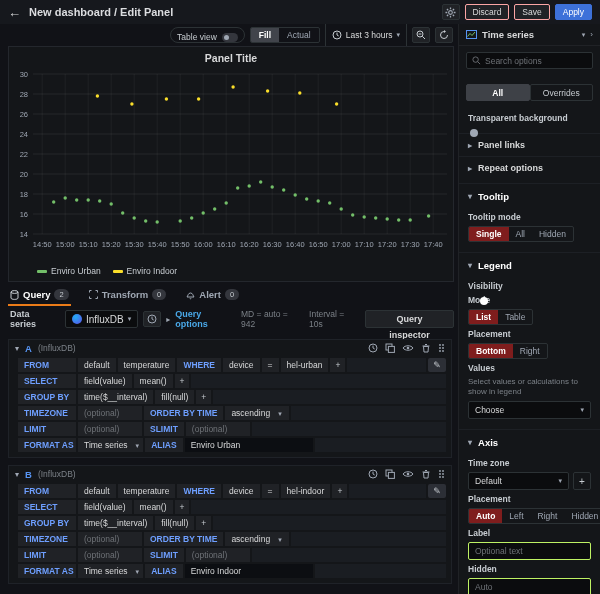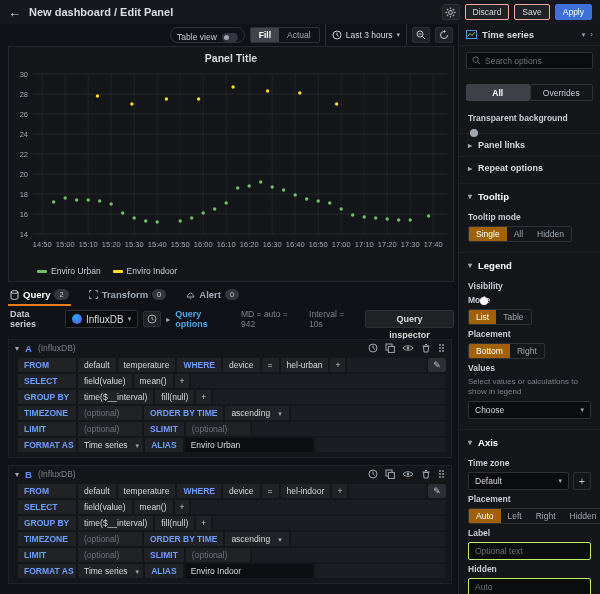--- a/index.html
+++ b/index.html
@@ -109,21 +109,21 @@
   .sb-body { flex:1; padding:4px 0 0; overflow:hidden; }
   .opt-block { padding:4px 9px 6px; }
   .opt-label { font-size:8.5px; font-weight:bold; color:#c7ccd1; margin:4px 0 4px; }
   .collapse-row { display:flex; align-items:center; gap:6px; padding:6px 9px; font-size:9px;
     font-weight:bold; color:#d8d9da; border-top:1px solid #1d2025; cursor:pointer; }
   .sect-head { display:flex; align-items:center; gap:6px; padding:7px 9px 2px; font-size:9.5px;
     font-weight:bold; color:#fff; border-top:1px solid #1d2025; margin-top:4px; cursor:pointer; }
   .chev { color:#9fa7b3; font-size:8px; }
   .radio-group { display:inline-flex; border:1px solid #2c3235; border-radius:2px; overflow:hidden; }
   .radio-group .opt { padding:2px 7px; font-size:8.5px; color:#9fa7b3; cursor:pointer; }
-  .radio-group .opt.on { background:#a16207; color:#fff; font-weight:normal; }
+  .radio-group .opt.on { background:#7f1d1d; color:#fff; font-weight:bold; }
   .sb-select { height:18px; display:flex; align-items:center; padding:0 6px;
     background:#0b0c0e; border:1px solid #2c3235; border-radius:2px; font-size:8.5px; cursor:pointer; }
   .sb-select .val { flex:1; color:#d8d9da; }
   .sb-input { height:18px; display:flex; align-items:center; padding:0 6px;
     background:#0b0c0e; border:1px solid #bef264; border-radius:2px; font-size:8.5px; color:#6e7277; }
   .helper { font-size:8px; color:#7b8087; line-height:1.25; margin-bottom:4px; }
   .tz-row { display:flex; gap:4px; align-items:center; }
   .plus-sq { width:18px; height:18px; display:flex; align-items:center; justify-content:center;
     border:1px solid #2c3235; border-radius:2px; color:#c7ccd1; cursor:pointer; }
 </style>

